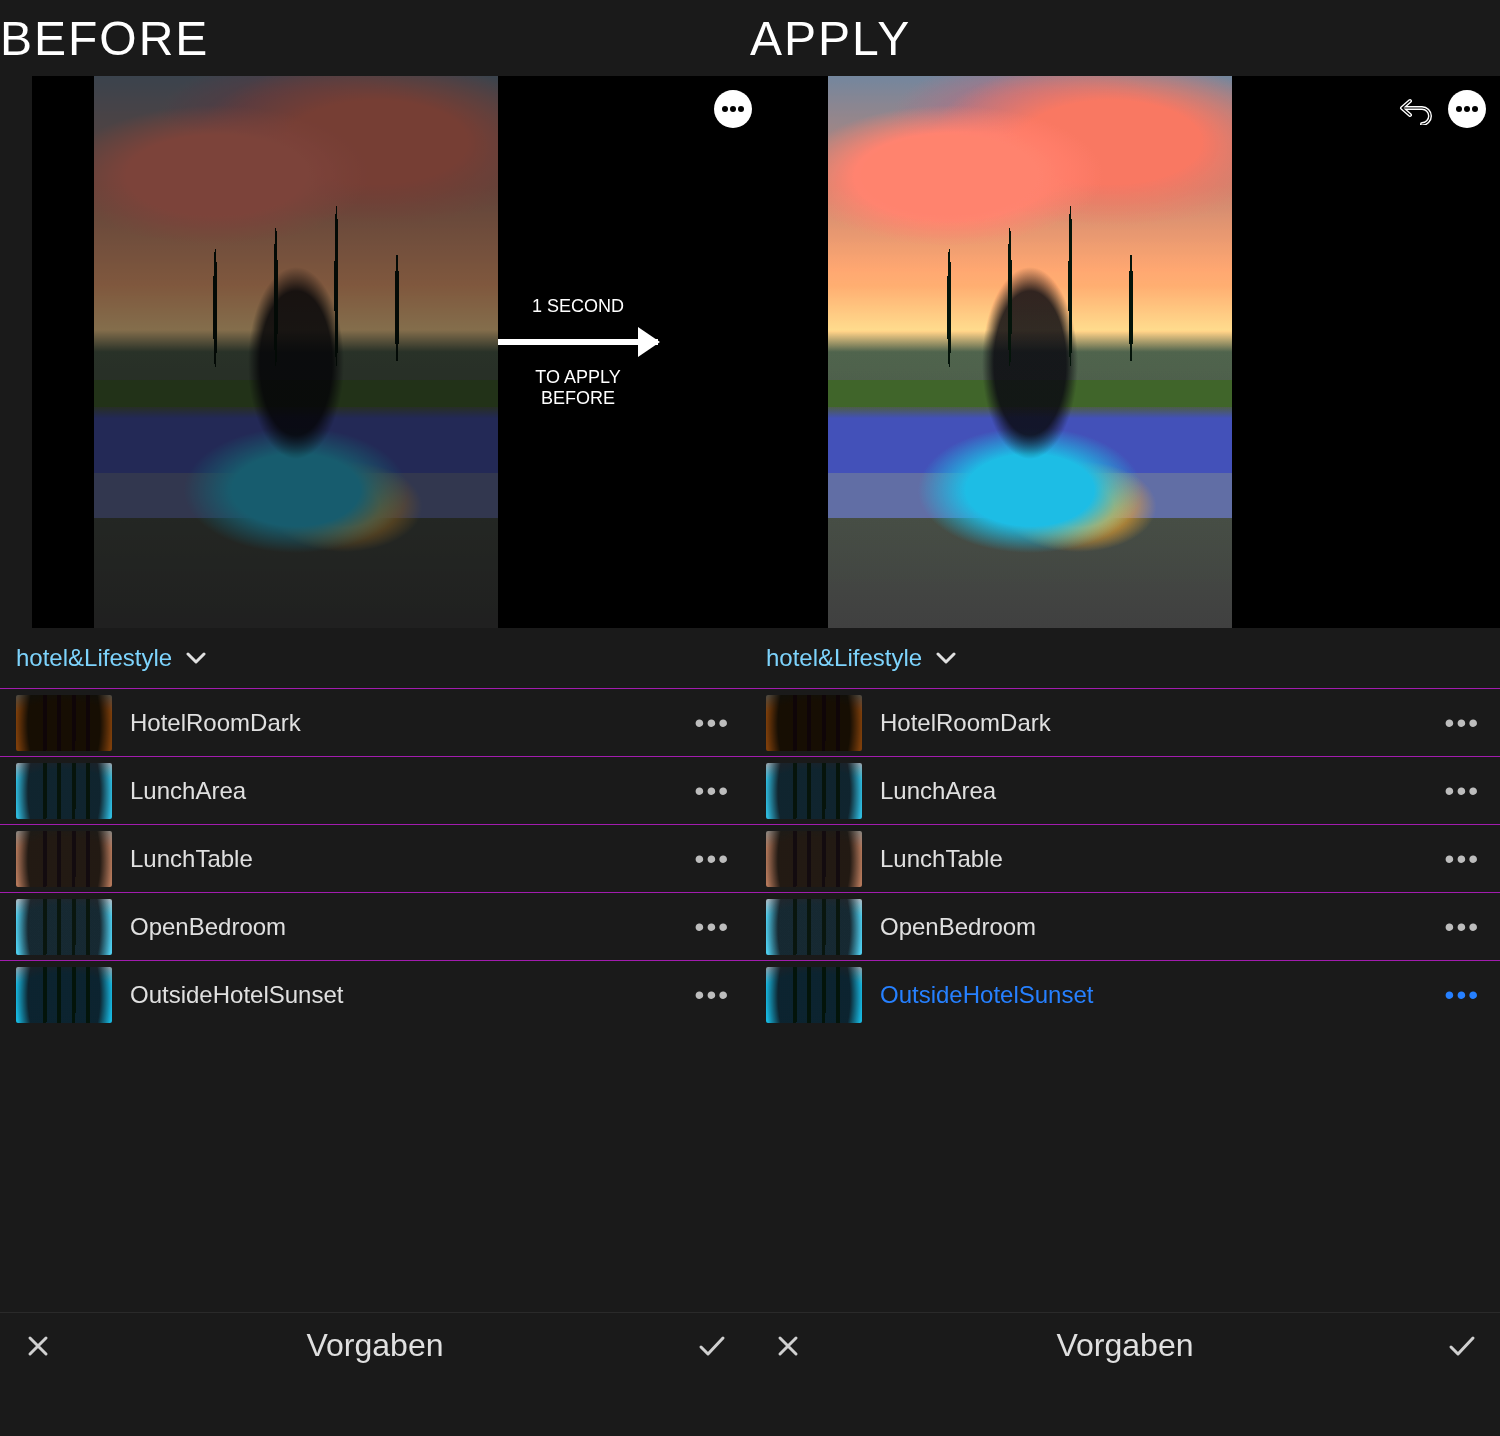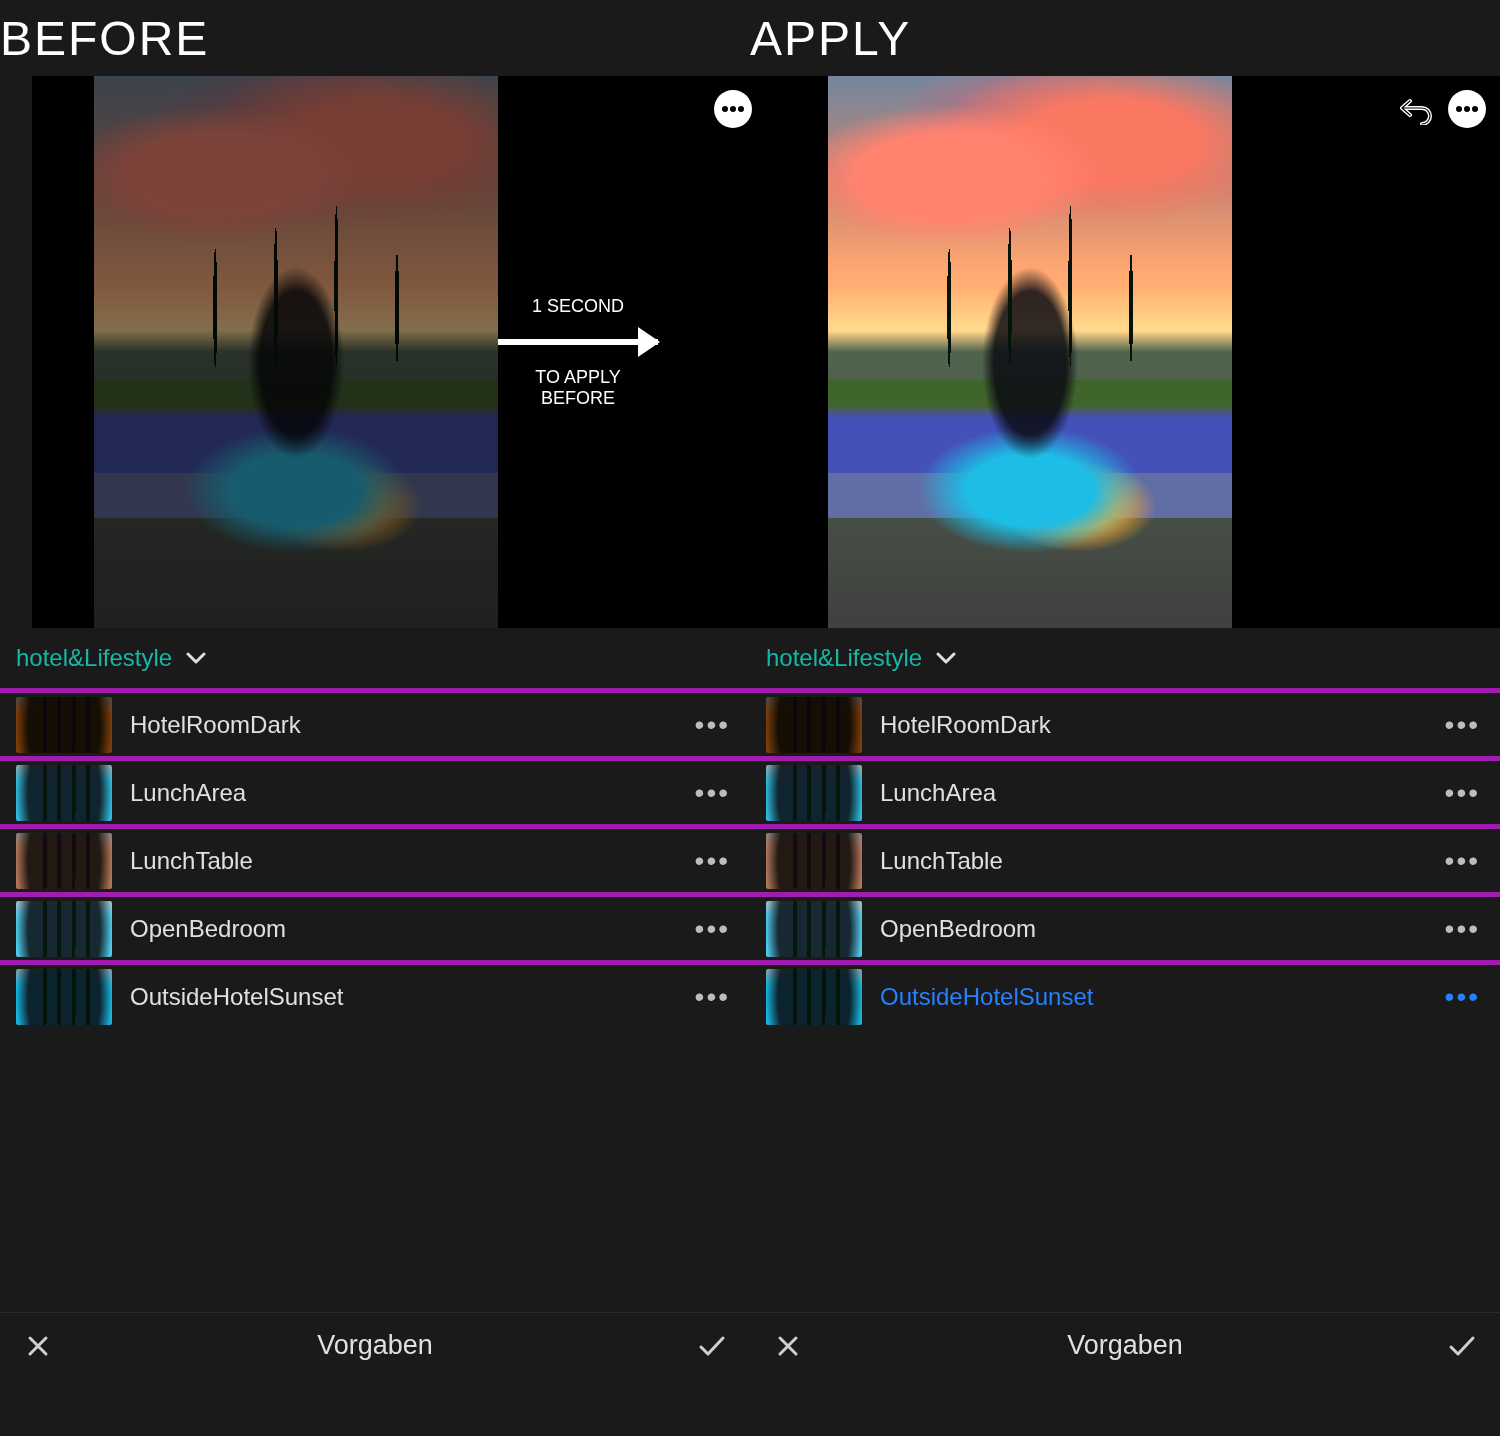--- a/index.html
+++ b/index.html
@@ -77,40 +77,40 @@
     content:""; position:absolute; right:-2px; top:-12px;
     border-left:22px solid #fff; border-top:15px solid transparent; border-bottom:15px solid transparent;
   }
 
   
   .presets-area { height: 750px; background:#1a1a1a; display:flex; }
   .presets-col { flex:1; display:flex; flex-direction:column; }
 
   .group-row {
     height:60px; display:flex; align-items:center; padding:0 16px; gap:14px;
-    font-size:24px; color:#14b8a6;
+    font-size:24px; color:#7dd3fc;
   }
 
   .preset-list { flex:1; display:flex; flex-direction:column; }
   .preset-row {
     height:68px; display:flex; align-items:center; gap:18px; padding:0 16px;
-    border-top:5px solid #a21caf;
+    border-top:1px solid #a21caf;
   }
   .thumb { width:96px; height:56px; border-radius:2px; overflow:hidden; flex-shrink:0; }
   .thumb .sunset { transform: scale(1.0); }
   .preset-name { flex:1; font-size:24px; color:#e0e0e0; }
   .preset-name.selected { color:#2680ff; }
   .dots { color:#bdbdbd; font-size:28px; letter-spacing:2px; padding-right:4px; }
   .dots.selected { color:#2680ff; }
 
   .bottom-bar {
     height:66px; margin-top:auto; display:flex; align-items:center; padding:0 20px;
     border-top:1px solid #2a2a2a; background:#1a1a1a;
   }
-  .bb-center { flex:1; text-align:center; font-size:27px; color:#e0e0e0; }
+  .bb-center { flex:1; text-align:center; font-size:32px; color:#e0e0e0; }
   .bb-icon { width:36px; height:36px; display:flex; align-items:center; justify-content:center; color:#d0d0d0; }
 
   svg { display:block; }
 </style>
 </head>
 <body>
 
 <div class="header">
   <div class="half">
       <div class="header-label">BEFORE</div>

